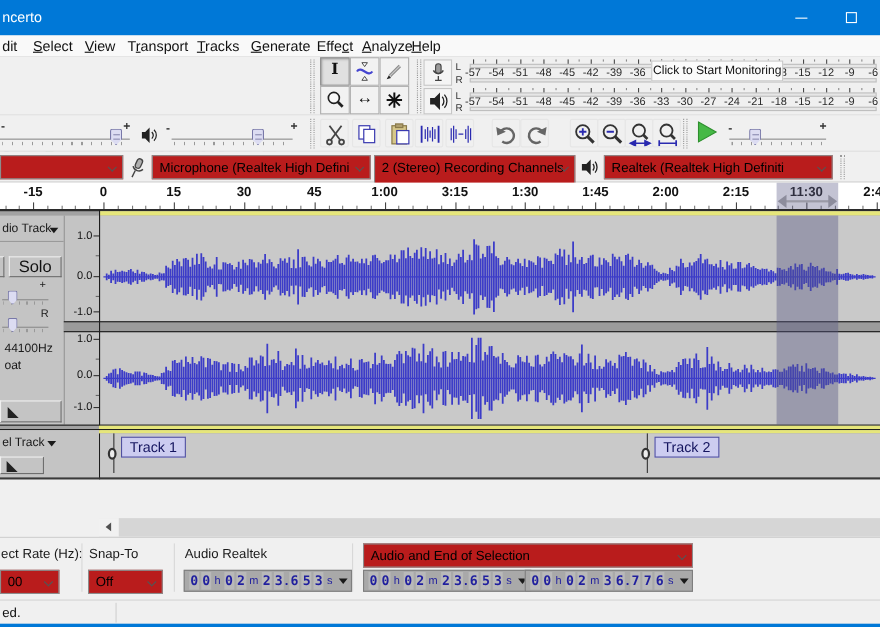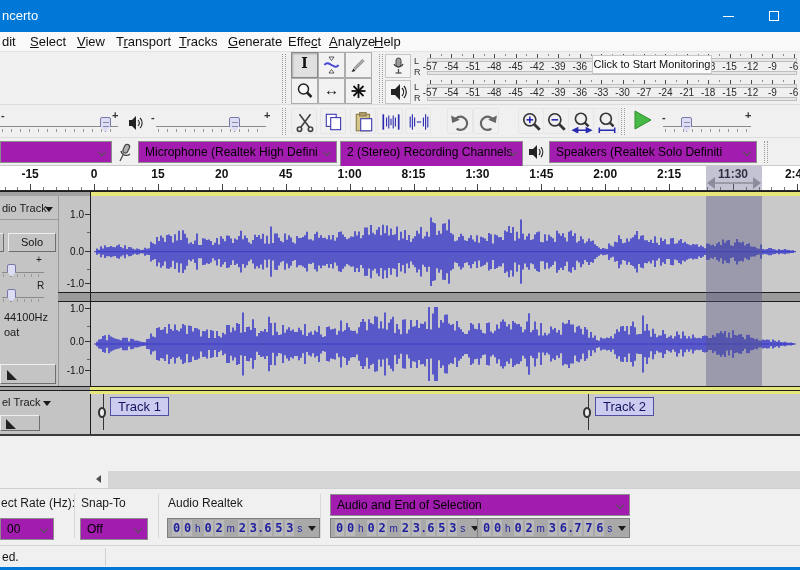--- a/index.html
+++ b/index.html
@@ -58,21 +58,21 @@
   .sthumb{position:absolute;width:11px;height:15px;background:#dcdcf2;border:1px solid #7878a8;border-radius:2px;
           clip-path:polygon(0 0,100% 0,100% 62%,50% 100%,0 62%);}
   .sthumb:after{content:"";position:absolute;left:2px;top:4px;width:6px;height:3px;border-top:1px solid #8a8ab0;border-bottom:1px solid #8a8ab0;}
   .sminus,.splus{position:absolute;font-size:11px;font-weight:bold;color:#333;line-height:10px;}
 
   
   .ebtn{position:absolute;top:3px;width:26px;height:26px;background:#f0f0f0;border:1px solid #e6e6e6;border-radius:2px;}
   .ebtn svg{position:absolute;left:2px;top:2px;}
 
   
-  .dd{position:absolute;background:#a21caf;border:1px solid #8c8c8c;font-size:12px;color:#000;
+  .dd{position:absolute;background:#b91c1c;border:1px solid #8c8c8c;font-size:12px;color:#000;
       padding-left:6px;line-height:20px;white-space:nowrap;overflow:hidden;}
   .chev{position:absolute;right:6px;top:7px;width:6px;height:6px;border-right:1px solid #555;border-bottom:1px solid #555;transform:rotate(45deg);background:transparent;}
   .devicon{position:absolute;}
 
   
   #timeline{position:absolute;left:0;top:166px;width:800px;height:25px;background:#ffffff;border-bottom:1px solid #2b2b2b;overflow:hidden;}
   .tl-label{position:absolute;top:1px;transform:translateX(-50%);font-size:12px;font-weight:bold;color:#111;white-space:nowrap;}
   .tl-major{position:absolute;bottom:0;width:1px;height:6px;background:#444;}
   .tl-minor{position:absolute;bottom:0;width:1px;height:3px;background:#777;}
   #tl-selection{position:absolute;top:0;height:25px;background:rgba(96,96,140,0.38);}
@@ -85,21 +85,21 @@
   .yellowline{position:absolute;left:90px;width:710px;background:#e6e67a;}
   #tcp{position:absolute;left:0;top:5px;width:58px;height:190px;background:#c4c4c4;}
   #tcp-rule{position:absolute;left:0;top:23px;width:58px;height:1px;background:#9a9a9a;}
   #vr-zone{position:absolute;left:58px;top:5px;width:32px;height:190px;background:#c4c4c4;border-left:1px solid #9a9a9a;}
   #wave-sep{position:absolute;left:90px;top:0;width:1px;height:245px;background:#1d1d1d;}
   .wavebg{position:absolute;left:91px;width:709px;background:#c9c9c9;}
   #chan-div{position:absolute;left:58px;top:101px;width:742px;height:10px;background:#9b9b9b;border-top:1px solid #1d1d1d;border-bottom:1px solid #1d1d1d;}
   .panel-text{position:absolute;font-size:11px;color:#1a1a1a;white-space:nowrap;}
   .dtri{position:absolute;width:0;height:0;border-top:5px solid #1a1a1a;border-left:4px solid transparent;border-right:4px solid transparent;}
   .btn3d{position:absolute;background:#c4c4c4;border-top:1px solid #efefef;border-left:1px solid #efefef;
-         border-bottom:1px solid #6e6e6e;border-right:1px solid #6e6e6e;font-size:11px;color:#111;text-align:center;}
+         border-bottom:1px solid #6e6e6e;border-right:1px solid #6e6e6e;font-size:15px;color:#111;text-align:center;}
   .collapse-tri{position:absolute;width:0;height:0;border-bottom:10px solid #222;border-right:10px solid transparent;}
   .pthumb{position:absolute;width:9px;height:13px;background:#dcdcf2;border:1px solid #7878a8;border-radius:2px;
           clip-path:polygon(0 0,100% 0,100% 60%,50% 100%,0 60%);}
   .ptrack{position:absolute;height:1px;background:#8a8a8a;}
   .pticks{position:absolute;height:3px;background-image:repeating-linear-gradient(to right,#999 0 1px,transparent 1px 7px);}
   .rlabel{position:absolute;width:26px;text-align:right;font-size:10px;color:#111;line-height:10px;}
   .rtick{position:absolute;background:#333;height:1px;}
   #track-selection{position:absolute;top:5px;height:190px;background:rgba(84,84,130,0.40);z-index:5;}
 
   
@@ -533,21 +533,21 @@
     </div>
     <div class="dd" style="left:340px;top:3px;width:183px;height:37px;">
       <span>2 (Stereo) Recording Channels</span>
       <div class="chev"></div>
     </div>
     <svg class="devicon" style="left:527px;top:5px;" width="18" height="18" viewBox="0 0 18 18">
       <polygon points="2,6 6,6 10,2 10,16 6,12 2,12" fill="#222"></polygon>
       <path d="M12 6 a5 5 0 0 1 0 6 M14 4 a8 8 0 0 1 0 10" fill="none" stroke="#222" stroke-width="1.2"></path>
     </svg>
     <div class="dd" style="left:549px;top:3px;width:208px;height:22px;">
-      <span>Speakers (Realtek Solo Definiti</span>
+      <span>Realtek (Realtek High Definiti</span>
       <div class="chev"></div>
     </div>
     <div class="grip" style="left:764px;top:3px;height:22px;"></div>
   </div>
 
   <div id="timeline">
       <div class="tl-minor" style="left: 4.5px;"></div>
       <div class="tl-minor" style="left: 17.3px;"></div>
       <div class="tl-minor" style="left: 42.9px;"></div>
       <div class="tl-minor" style="left: 55.7px;"></div>
@@ -597,27 +597,27 @@
       <div class="tl-minor" style="left: 758.6px;"></div>
       <div class="tl-minor" style="left: 771.3px;"></div>
       <div class="tl-minor" style="left: 784.1px;"></div>
       <div class="tl-major" style="left: 30.1px;"></div>
       <span class="tl-label" style="left: 30.1px;">-15</span>
       <div class="tl-major" style="left: 94px;"></div>
       <span class="tl-label" style="left: 94px;">0</span>
       <div class="tl-major" style="left: 157.9px;"></div>
       <span class="tl-label" style="left: 157.9px;">15</span>
       <div class="tl-major" style="left: 221.8px;"></div>
-      <span class="tl-label" style="left: 221.8px;">20</span>
+      <span class="tl-label" style="left: 221.8px;">30</span>
       <div class="tl-major" style="left: 285.7px;"></div>
       <span class="tl-label" style="left: 285.7px;">45</span>
       <div class="tl-major" style="left: 349.6px;"></div>
       <span class="tl-label" style="left: 349.6px;">1:00</span>
       <div class="tl-major" style="left: 413.5px;"></div>
-      <span class="tl-label" style="left: 413.5px;">8:15</span>
+      <span class="tl-label" style="left: 413.5px;">3:15</span>
       <div class="tl-major" style="left: 477.4px;"></div>
       <span class="tl-label" style="left: 477.4px;">1:30</span>
       <div class="tl-major" style="left: 541.3px;"></div>
       <span class="tl-label" style="left: 541.3px;">1:45</span>
       <div class="tl-major" style="left: 605.2px;"></div>
       <span class="tl-label" style="left: 605.2px;">2:00</span>
       <div class="tl-major" style="left: 669.1px;"></div>
       <span class="tl-label" style="left: 669.1px;">2:15</span>
       <div class="tl-major" style="left: 733px;"></div>
       <span class="tl-label" style="left: 733px;">11:30</span>

